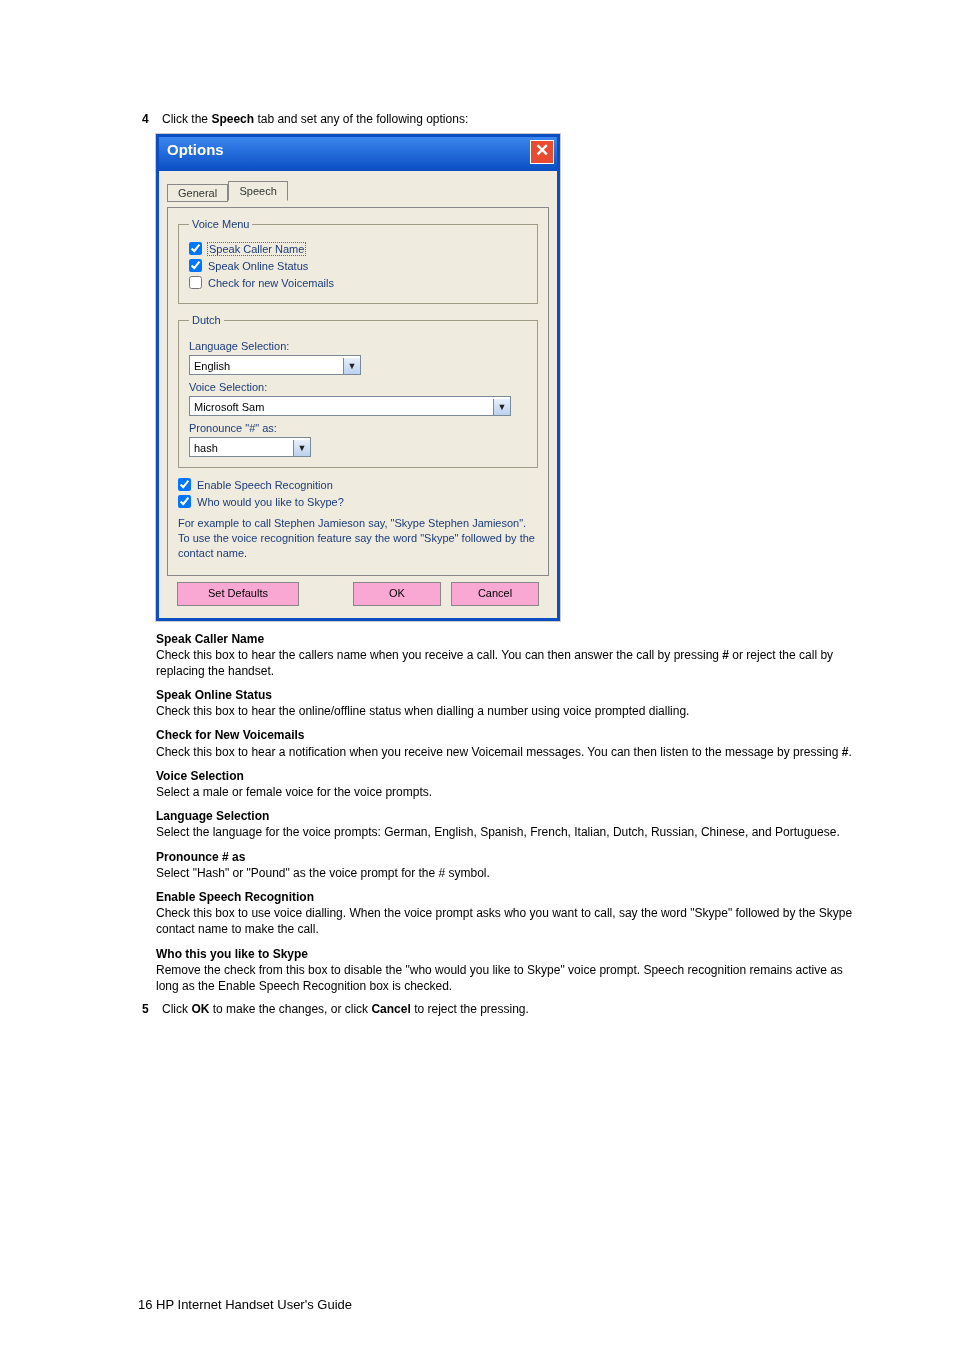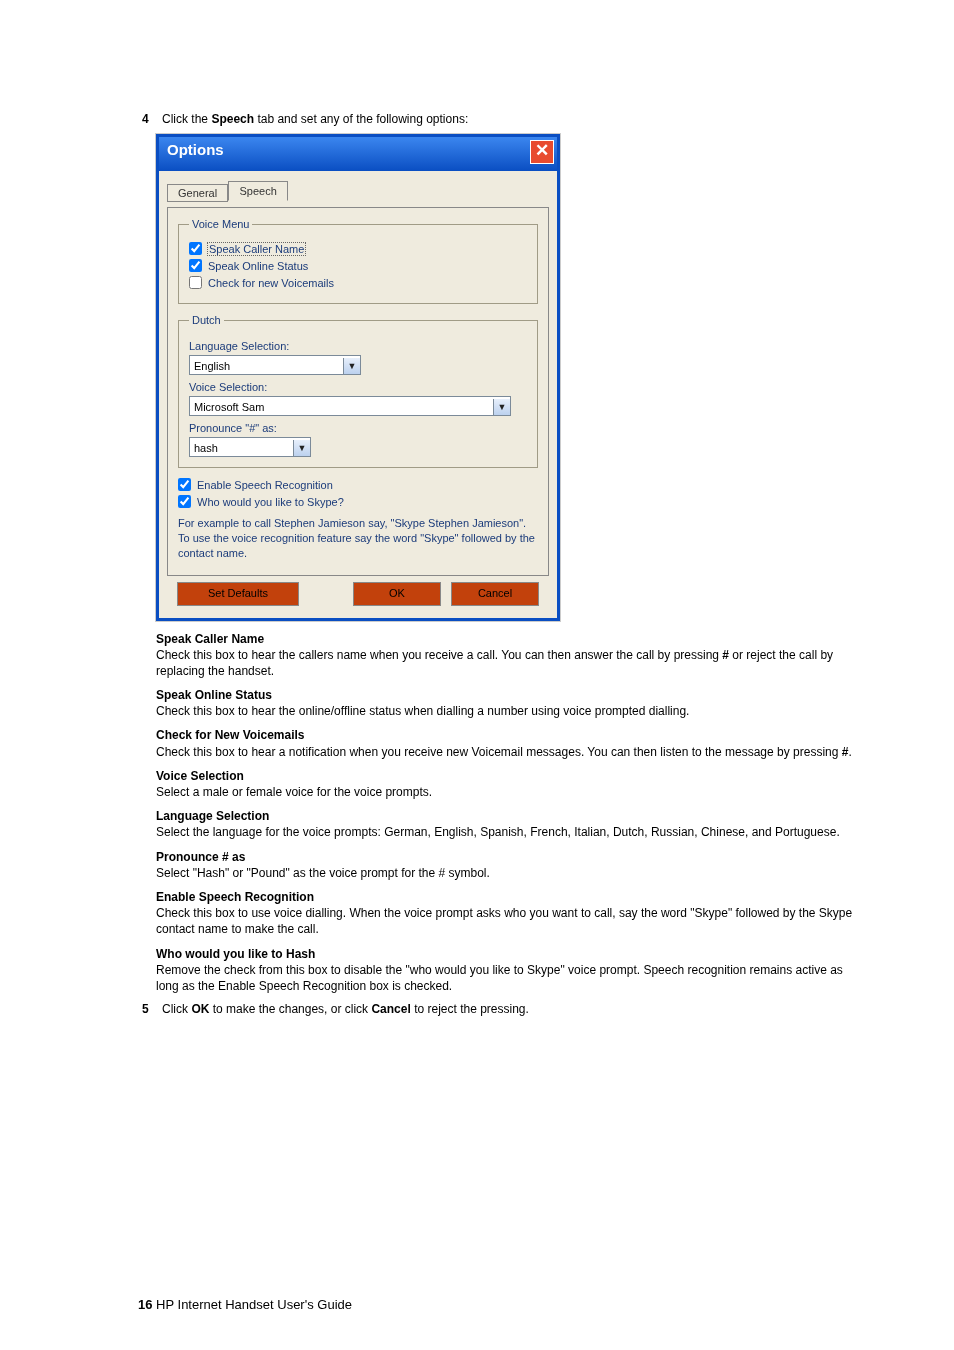--- a/index.html
+++ b/index.html
@@ -16,26 +16,26 @@
 fieldset{border:1px solid #a09b86;margin:0 0 10px;padding:8px 10px 10px}
 legend{color:#1b3b7a;font-size:11px;padding:0 3px}
 .chk{display:flex;align-items:center;margin:4px 0;font-size:11px;color:#1b3b7a}
 .chk input{margin:0 6px 0 0;width:13px;height:13px}
 .lbl{font-size:11px;color:#1b3b7a;margin:6px 0 3px}
 .select{display:inline-flex;align-items:flex-end;border:1px solid #7b8a99;background:#fff;height:18px}
 .select span{padding:2px 4px;font-size:11px;color:#000;flex:1}
 .select .arr{width:16px;background:linear-gradient(#e7effb,#bcd1ee);border-left:1px solid #7b8a99;text-align:center;font-size:9px;line-height:16px;color:#222}
 .inst{font-size:11px;color:#1b3b7a;line-height:1.35;margin-top:8px}
 .btnrow{display:flex;gap:10px;padding:6px 10px 6px;background:#efebde;border-top:0}
-.btn{border:1px solid #888;background:#c2410c;min-width:86px;height:22px;font-size:11px;text-align:center;line-height:20px;cursor:pointer}
+.btn{border:1px solid #888;background:#f9a8d4;min-width:86px;height:22px;font-size:11px;text-align:center;line-height:20px;cursor:pointer}
 .doc{margin-top:10px}
 .doc p{margin:3px 0 8px;line-height:1.35}
 .doc .h{font-weight:bold}
 .footer{position:absolute;bottom:38px;left:138px;font-size:13px}
-.footer b{font-weight:bold}
+.footer b{font-weight:normal}
 .dotted{outline:1px dotted #666;outline-offset:0px;padding:0 1px}
 </style>
 </head>
 <body>
 
 <div class="page">
 
 <p class="step">
   <b class="n">4</b>
   <span>Click the </span><b>Speech</b><span> tab and set any of the following options:</span>
@@ -126,21 +126,21 @@
 
   <p><span class="h">Language Selection</span><br>
   <span>Select the language for the voice prompts: German, English, Spanish, French, Italian, Dutch, Russian, Chinese, and Portuguese.</span></p>
 
   <p><span class="h">Pronounce # as</span><br>
   <span>Select "Hash" or "Pound" as the voice prompt for the # symbol.</span></p>
 
   <p><span class="h">Enable Speech Recognition</span><br>
   <span>Check this box to use voice dialling. When the voice prompt asks who you want to call, say the word "Skype" followed by the Skype contact name to make the call.</span></p>
 
-  <p><span class="h">Who would you like to Hash</span><br>
+  <p><span class="h">Who this you like to Skype</span><br>
   <span>Remove the check from this box to disable the "who would you like to Skype" voice prompt. Speech recognition remains active as long as the Enable Speech Recognition box is checked.</span></p>
 </div>
 
 <p class="step">
   <b class="n">5</b>
   <span>Click </span><b>OK</b><span> to make the changes, or click </span><b>Cancel</b><span> to reject the pressing.</span>
 </p>
 
 <div class="footer">
   <b>16</b><span>  HP Internet Handset User's Guide</span>

